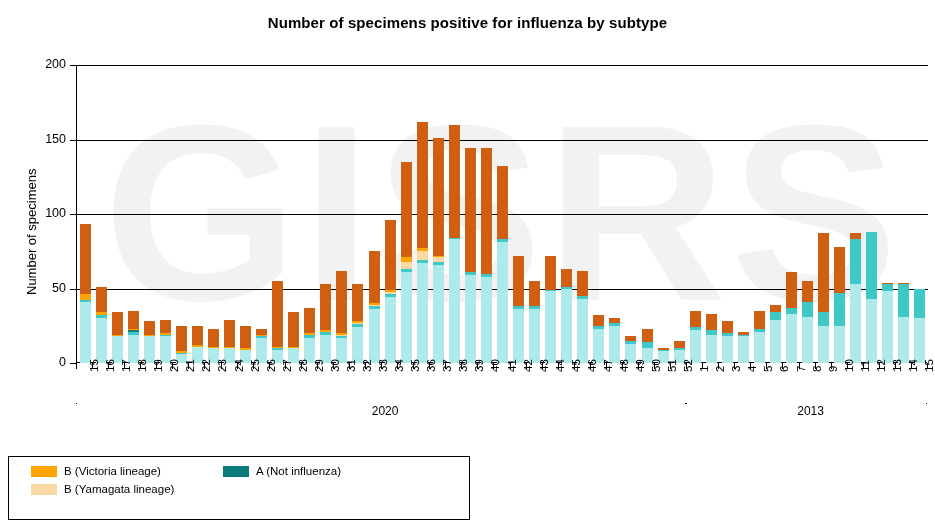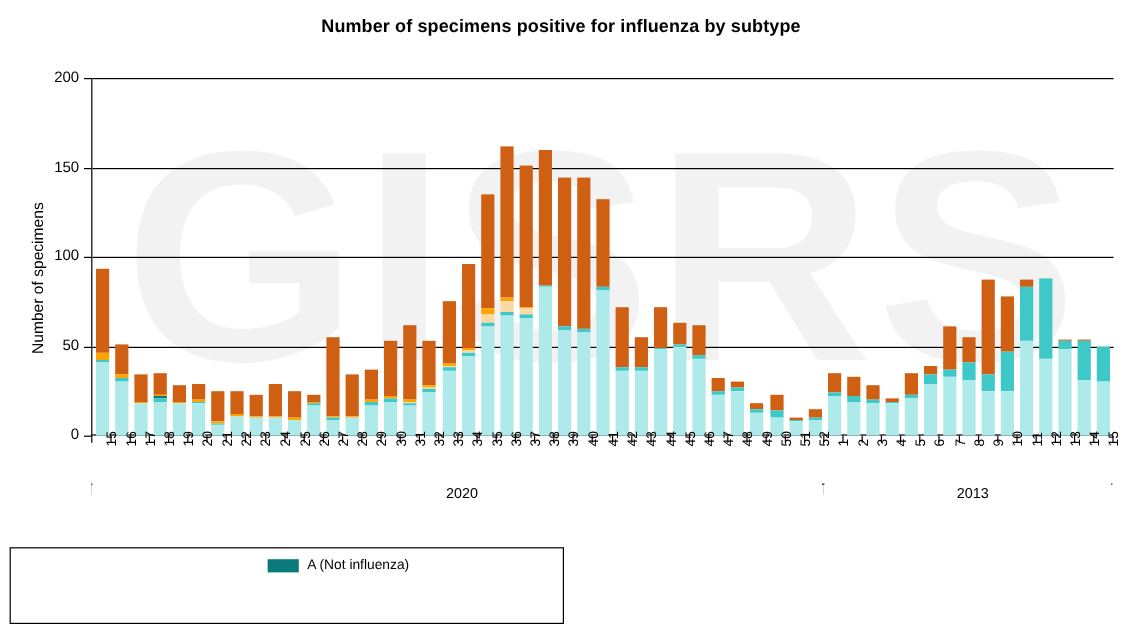--- a/index.html
+++ b/index.html
@@ -514,20 +514,28 @@
   <div id="year-brackets">
       <div class="year-bracket" style="left: 76px; width: 610.151px; top: 403px;"></div>
       <div class="year-label" style="left: 76px; width: 610.151px; top: 404px;">2020</div>
       <div class="year-bracket" style="left: 686.151px; width: 240.849px; top: 403px;"></div>
       <div class="year-label" style="left: 686.151px; width: 240.849px; top: 404px;">2013</div>
     </div>
 
 
   <div class="legend-box">
     <div class="legend-col" id="legend-col-0" style="left:22px;">
+        <div class="legend-item">
+          <span class="legend-swatch" style="background: rgb(255, 164, 0);"></span>
+          <span class="legend-text">B (Victoria lineage)</span>
+        </div>
+        <div class="legend-item">
+          <span class="legend-swatch" style="background: rgb(251, 217, 165);"></span>
+          <span class="legend-text">B (Yamagata lineage)</span>
+        </div>
       </div>
     <div class="legend-col" id="legend-col-1" style="left:214px;">
         <div class="legend-item">
           <span class="legend-swatch" style="background: rgb(11, 122, 122);"></span>
           <span class="legend-text">A (Not influenza)</span>
         </div>
       </div>
   </div>
 
 </div>

